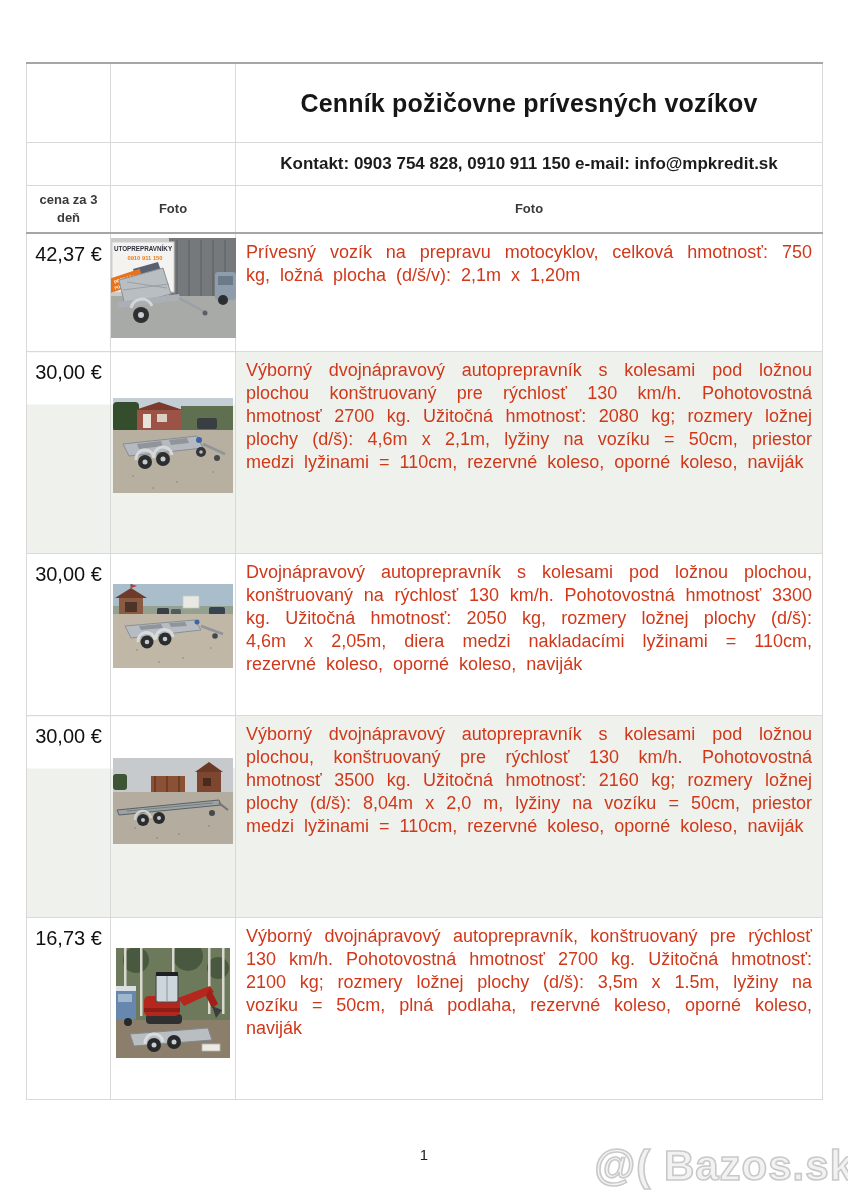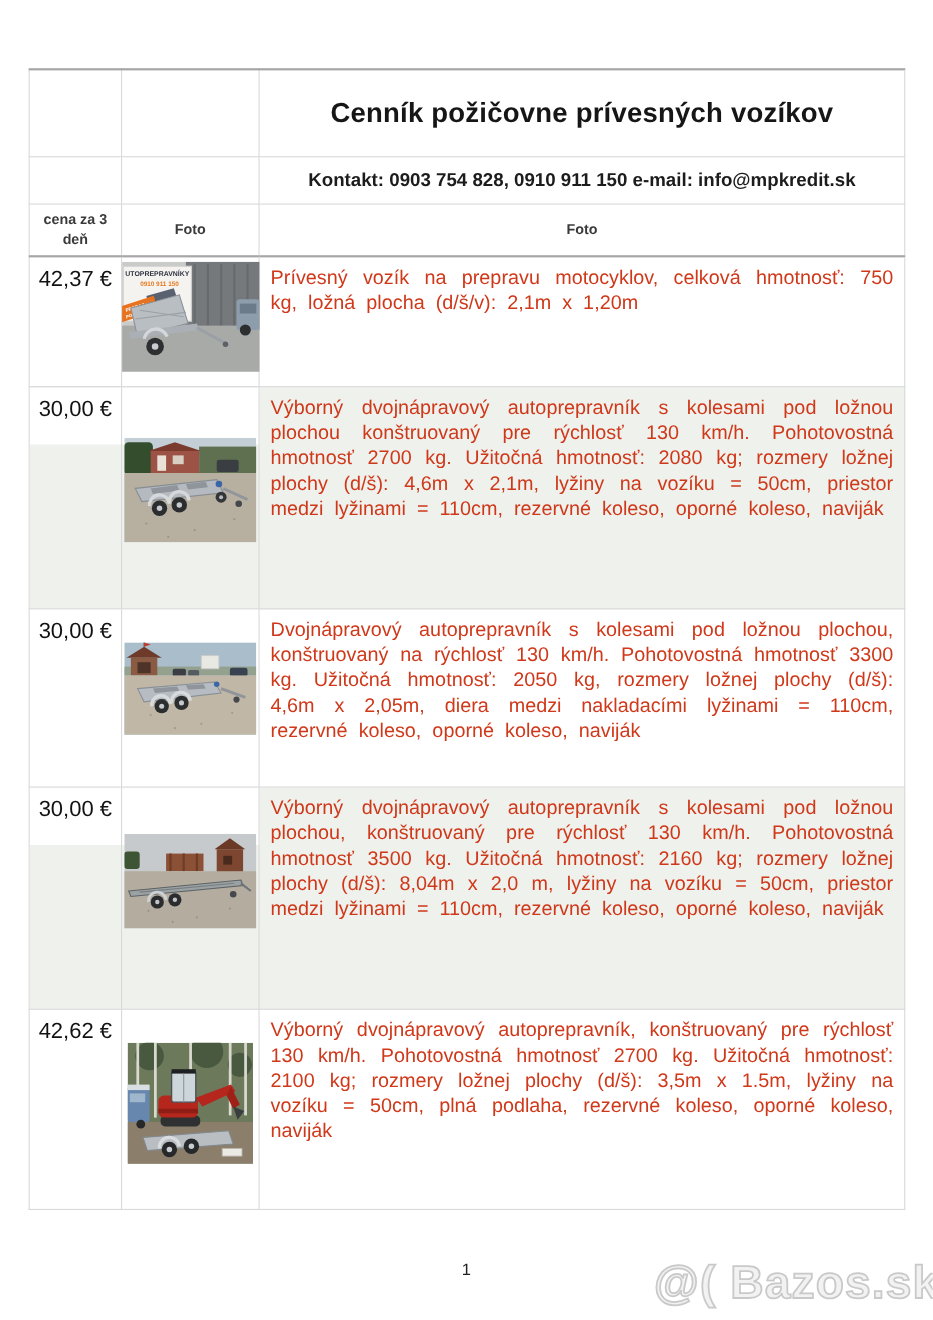--- a/index.html
+++ b/index.html
@@ -227,21 +227,21 @@
                 <circle cx="46" cy="60" r="2" fill="#c2c6c9"></circle>
             <line x1="106" y1="45" x2="115" y2="52" stroke="#6e7477" stroke-width="2"></line>
             <circle cx="99" cy="55" r="3" fill="#46494c"></circle>
           </svg>
         </span>
       </td>
       <td class="desc-cell">Výborný dvojnápravový autoprepravník s kolesami pod ložnou plochou, konštruovaný pre rýchlosť 130 km/h. Pohotovostná hmotnosť 3500 kg. Užitočná hmotnosť: 2160 kg; rozmery ložnej plochy (d/š): 8,04m x 2,0 m, lyžiny na vozíku = 50cm, priestor medzi lyžinami = 110cm, rezervné koleso, oporné koleso, naviják</td>
     </tr>
 
     <tr class="item-row">
-      <td class="price-cell" style="height:172px">42,62 €</td>
+      <td class="price-cell" style="height:172px">16,73 €</td>
       <td class="foto-cell">
         <span class="photo mt5" aria-label="autoprepravník s naloženým červeným minibagrom v lese">
           <svg width="114" height="110" viewBox="0 0 114 110" xmlns="http://www.w3.org/2000/svg">
             <rect width="114" height="110" fill="#6c7a5b"></rect>
             <circle cx="20" cy="12" r="13" fill="#49593f"></circle>
                 <circle cx="72" cy="8" r="15" fill="#49593f"></circle>
                 <circle cx="102" cy="20" r="11" fill="#49593f"></circle>
             <rect x="8" y="0" width="2.5" height="68" fill="#d9d9cf"></rect>
                 <rect x="24" y="0" width="2.5" height="68" fill="#d9d9cf"></rect>
             <rect x="56" y="0" width="2.5" height="66" fill="#d9d9cf"></rect>

